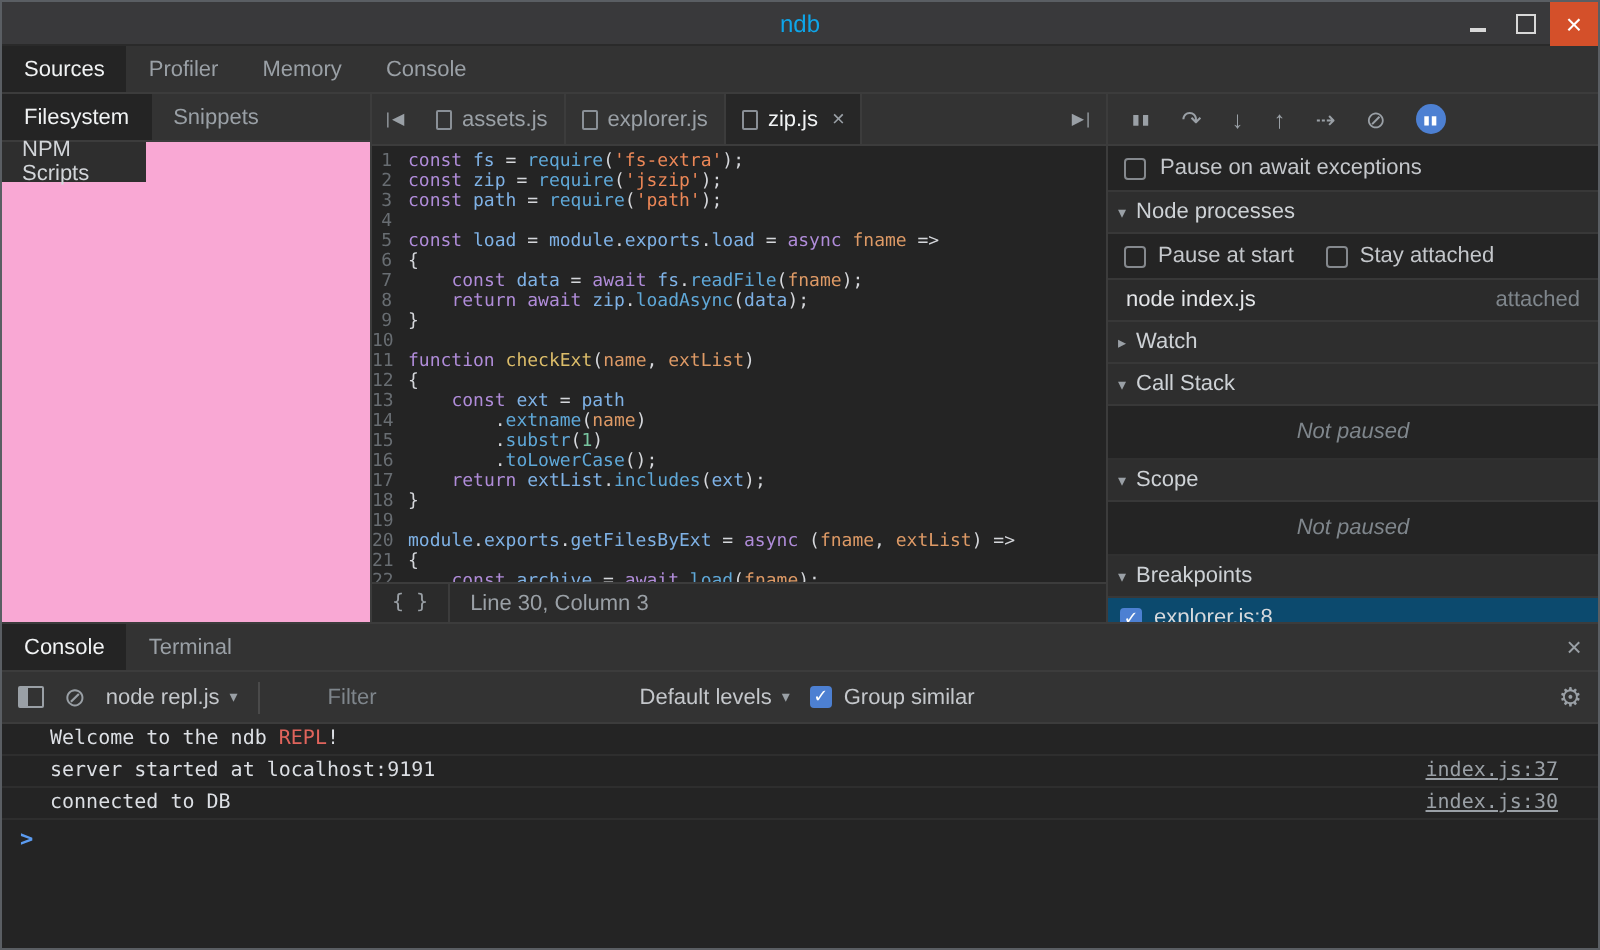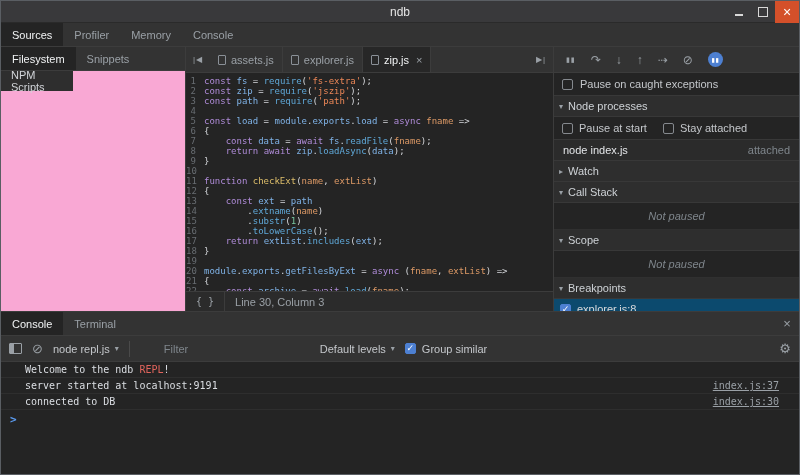--- a/index.html
+++ b/index.html
@@ -1,21 +1,21 @@
 <!DOCTYPE html>
 <html><head>
 <meta charset="utf-8">
 <style>
   * { margin:0; padding:0; box-sizing:border-box; }
   body { background:#1c1c1c; font-family:"Liberation Sans", sans-serif; }
   .window { width:800px; height:475px; border:1px solid #5a5e63; display:flex; flex-direction:column; background:#242424; color:#bdc1c6; overflow:hidden; }
 
   
   .titlebar { height:22px; background:#39393b; position:relative; display:flex; align-items:center; justify-content:center; flex:none; border-bottom:1px solid #2a2a2a; }
-  .titlebar .title { color:#e5e5e5; font-size:12px; }
+  .titlebar .title { color:#0ea5e9; font-size:12px; }
   .winbtns { position:absolute; right:0; top:0; height:22px; display:flex; }
   .wbtn { width:24px; height:22px; display:flex; align-items:center; justify-content:center; cursor:pointer; }
   .wbtn.min::before { content:""; width:8px; height:2px; background:#d8d8d8; margin-top:6px; }
   .wbtn.max::before { content:""; width:8px; height:8px; border:1px solid #d8d8d8; }
   .wbtn.close { background:#d4502a; }
   .wbtn.close::before { content:"×"; color:#fff; font-size:14px; line-height:1; }
 
   
   .tabbar { height:24px; background:#333333; border-bottom:1px solid #3c3c3c; display:flex; align-items:stretch; flex:none; font-size:11px; }
   .tab { padding:0 11px; display:flex; align-items:center; color:#9aa0a6; cursor:pointer; }
@@ -196,21 +196,21 @@
           <span class="dicon">↷</span>
           <span class="dicon">↓</span>
           <span class="dicon">↑</span>
           <span class="dicon">⇢</span>
           <span class="dicon">⊘</span>
           <span class="dicon pauseg active">▮▮</span>
         </div>
 
       <div class="prow">
         <span class="cb"></span>
-        <span>Pause on caught exceptions</span>
+        <span>Pause on await exceptions</span>
       </div>
 
       <div class="sect">
         <span class="tri"></span>
         <span>Node processes</span>
       </div>
       <div class="nprow">
         <label>
           <span class="cb"></span>
           <span>Pause at start</span>

